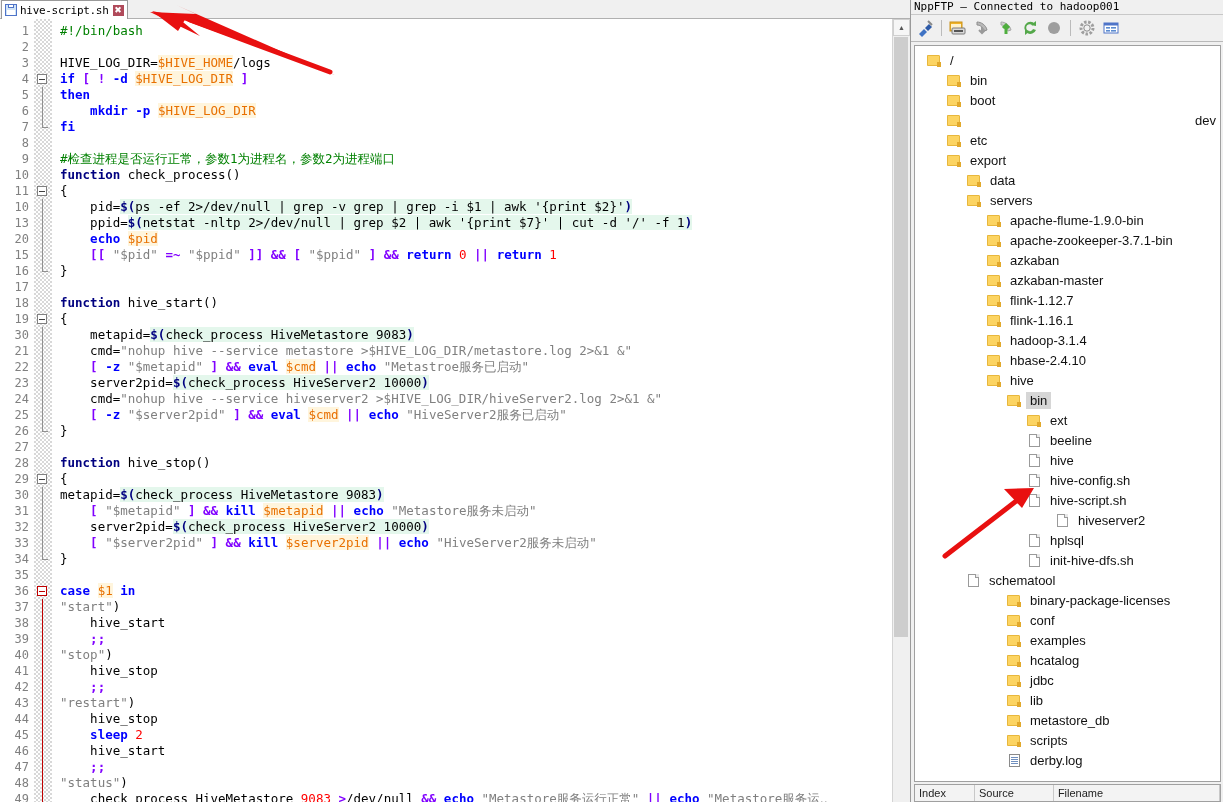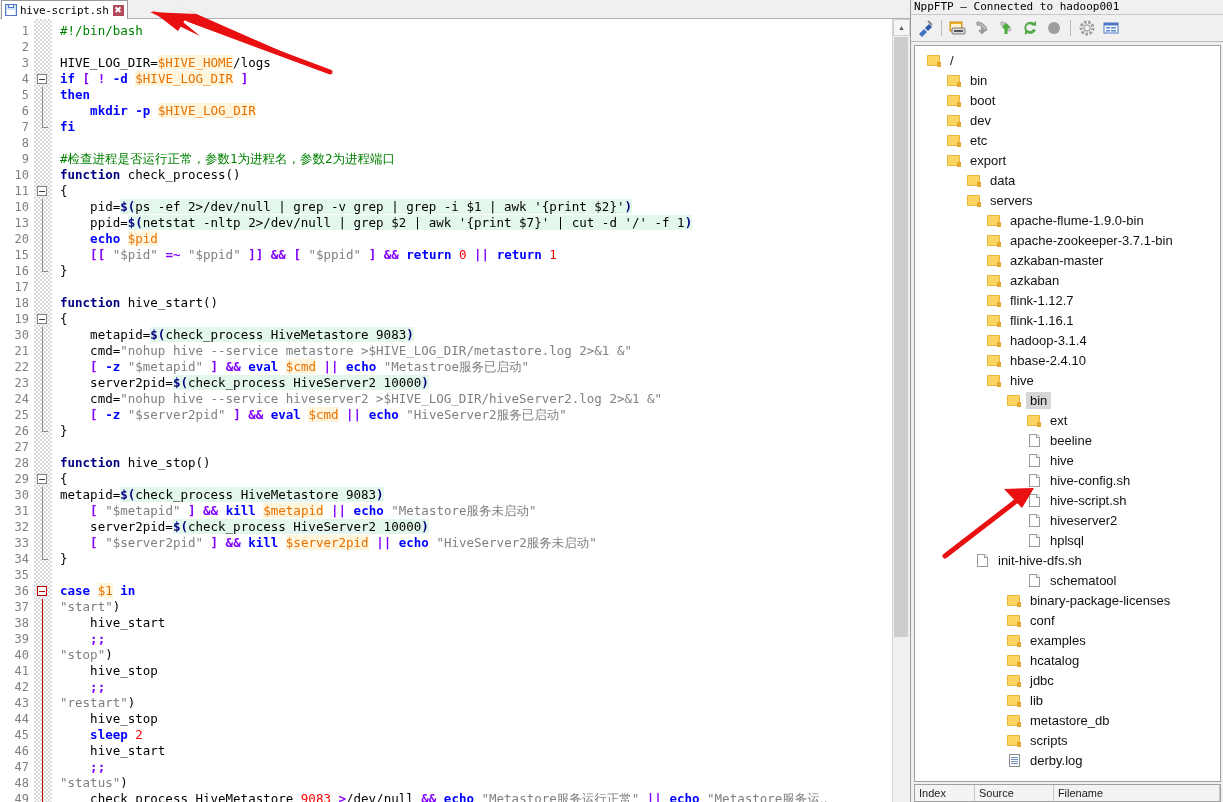--- a/index.html
+++ b/index.html
@@ -401,58 +401,58 @@
             <span class="lbl">/</span>
           </div>
           <div class="trow" style="padding-left: 32px;">
             <span class="ico folder"></span>
             <span class="lbl">bin</span>
           </div>
           <div class="trow" style="padding-left: 32px;">
             <span class="ico folder"></span>
             <span class="lbl">boot</span>
           </div>
+          <div class="trow" style="padding-left: 32px; justify-content: space-between;">
+            <span class="ico folder"></span>
+            <span class="lbl">dev</span>
+          </div>
           <div class="trow" style="padding-left: 32px;">
             <span class="ico folder"></span>
-            <span class="lbl">dev</span>
+            <span class="lbl">etc</span>
           </div>
           <div class="trow" style="padding-left: 32px;">
             <span class="ico folder"></span>
-            <span class="lbl">etc</span>
-          </div>
-          <div class="trow" style="padding-left: 32px;">
-            <span class="ico folder"></span>
             <span class="lbl">export</span>
           </div>
           <div class="trow" style="padding-left: 52px;">
             <span class="ico folder"></span>
             <span class="lbl">data</span>
           </div>
           <div class="trow" style="padding-left: 52px;">
             <span class="ico folder"></span>
             <span class="lbl">servers</span>
           </div>
           <div class="trow" style="padding-left: 72px;">
             <span class="ico folder"></span>
             <span class="lbl">apache-flume-1.9.0-bin</span>
           </div>
           <div class="trow" style="padding-left: 72px;">
             <span class="ico folder"></span>
             <span class="lbl">apache-zookeeper-3.7.1-bin</span>
           </div>
           <div class="trow" style="padding-left: 72px;">
             <span class="ico folder"></span>
+            <span class="lbl">azkaban</span>
+          </div>
+          <div class="trow" style="padding-left: 72px;">
+            <span class="ico folder"></span>
             <span class="lbl">azkaban-master</span>
           </div>
           <div class="trow" style="padding-left: 72px;">
             <span class="ico folder"></span>
-            <span class="lbl">azkaban</span>
-          </div>
-          <div class="trow" style="padding-left: 72px;">
-            <span class="ico folder"></span>
             <span class="lbl">flink-1.12.7</span>
           </div>
           <div class="trow" style="padding-left: 72px;">
             <span class="ico folder"></span>
             <span class="lbl">flink-1.16.1</span>
           </div>
           <div class="trow" style="padding-left: 72px;">
             <span class="ico folder"></span>
             <span class="lbl">hadoop-3.1.4</span>
           </div>
@@ -481,33 +481,33 @@
             <span class="lbl">hive</span>
           </div>
           <div class="trow" style="padding-left: 112px;">
             <span class="ico file"></span>
             <span class="lbl">hive-config.sh</span>
           </div>
           <div class="trow" style="padding-left: 112px;">
             <span class="ico file"></span>
             <span class="lbl">hive-script.sh</span>
           </div>
+          <div class="trow" style="padding-left: 112px; margin-left: 28px;">
+            <span class="ico file"></span>
+            <span class="lbl">hiveserver2</span>
+          </div>
           <div class="trow" style="padding-left: 112px;">
             <span class="ico file"></span>
-            <span class="lbl">hiveserver2</span>
+            <span class="lbl">hplsql</span>
           </div>
           <div class="trow" style="padding-left: 112px;">
             <span class="ico file"></span>
-            <span class="lbl">hplsql</span>
-          </div>
-          <div class="trow" style="padding-left: 60px;">
-            <span class="ico file"></span>
             <span class="lbl">init-hive-dfs.sh</span>
           </div>
-          <div class="trow" style="padding-left: 112px;">
+          <div class="trow" style="padding-left: 51px;">
             <span class="ico file"></span>
             <span class="lbl">schematool</span>
           </div>
           <div class="trow" style="padding-left: 92px;">
             <span class="ico folder"></span>
             <span class="lbl">binary-package-licenses</span>
           </div>
           <div class="trow" style="padding-left: 92px;">
             <span class="ico folder"></span>
             <span class="lbl">conf</span>

